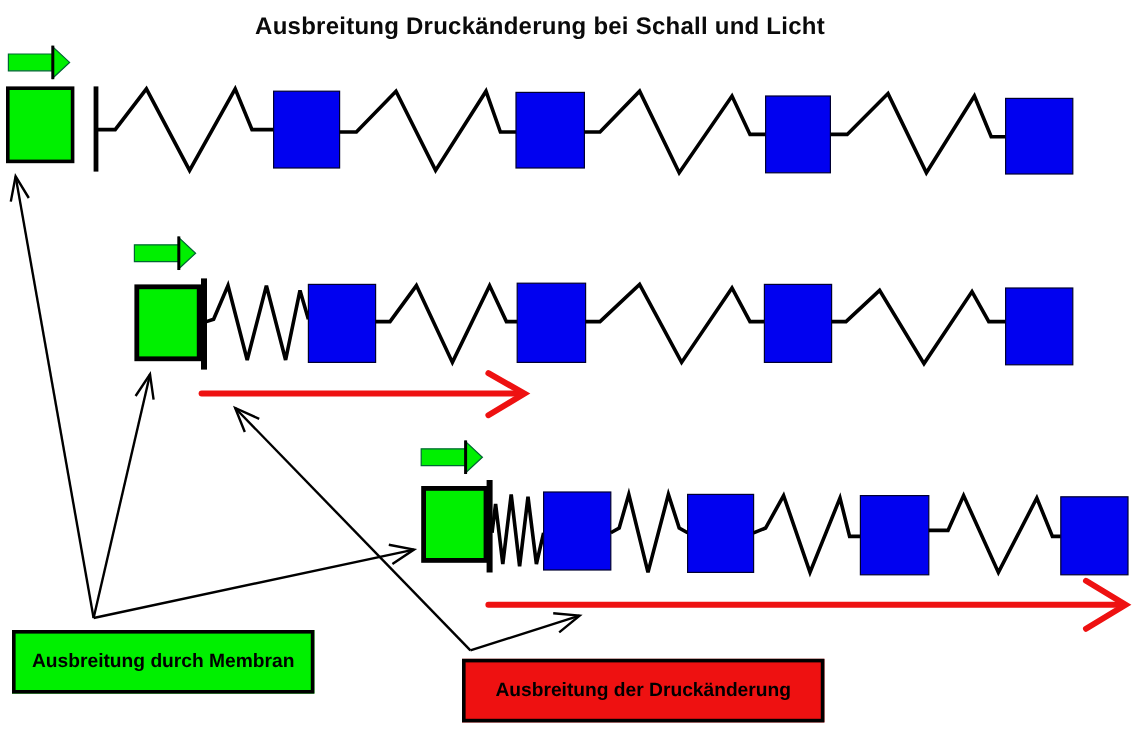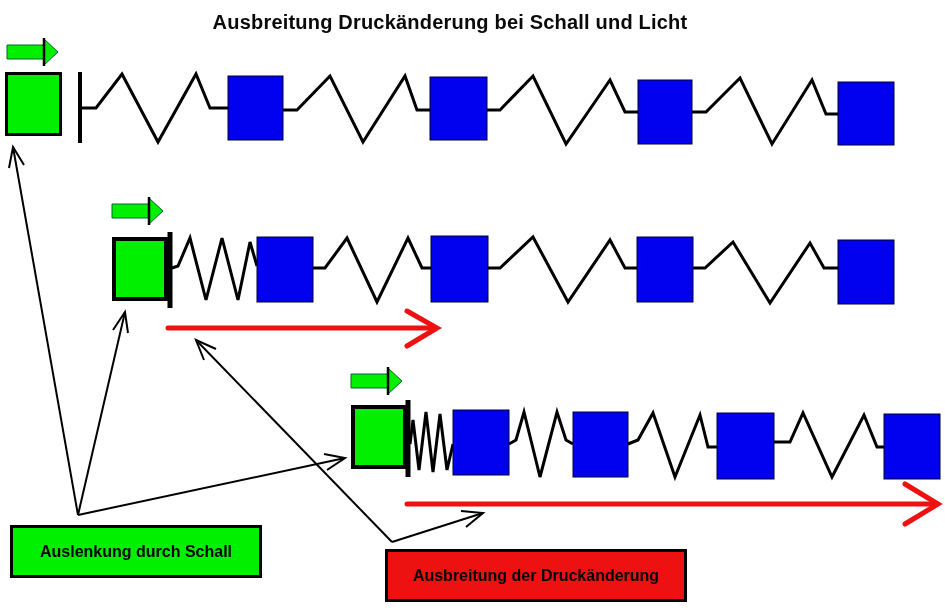--- a/index.html
+++ b/index.html
@@ -88,19 +88,19 @@
       <line class="ann" x1="78" y1="515" x2="345" y2="458"></line>
       <polyline class="ann" points="324,454 345,458 327,470"></polyline>
       <line class="ann" x1="392" y1="542" x2="196" y2="340"></line>
       <polyline class="ann" points="204,360 196,340 216,349"></polyline>
       <line class="ann" x1="392" y1="542" x2="483" y2="513"></line>
       <polyline class="ann" points="461,511 483,513 466,527"></polyline>
     </g>
   </svg>
 
   <div class="label-box green">
-    <span>Auslenkung durch Schall</span>
+    <span>Ausbreitung durch Membran</span>
   </div>
   <div class="label-box red">
     <span>Ausbreitung der Druckänderung</span>
   </div>
 
 </div>
 
 </body></html>

